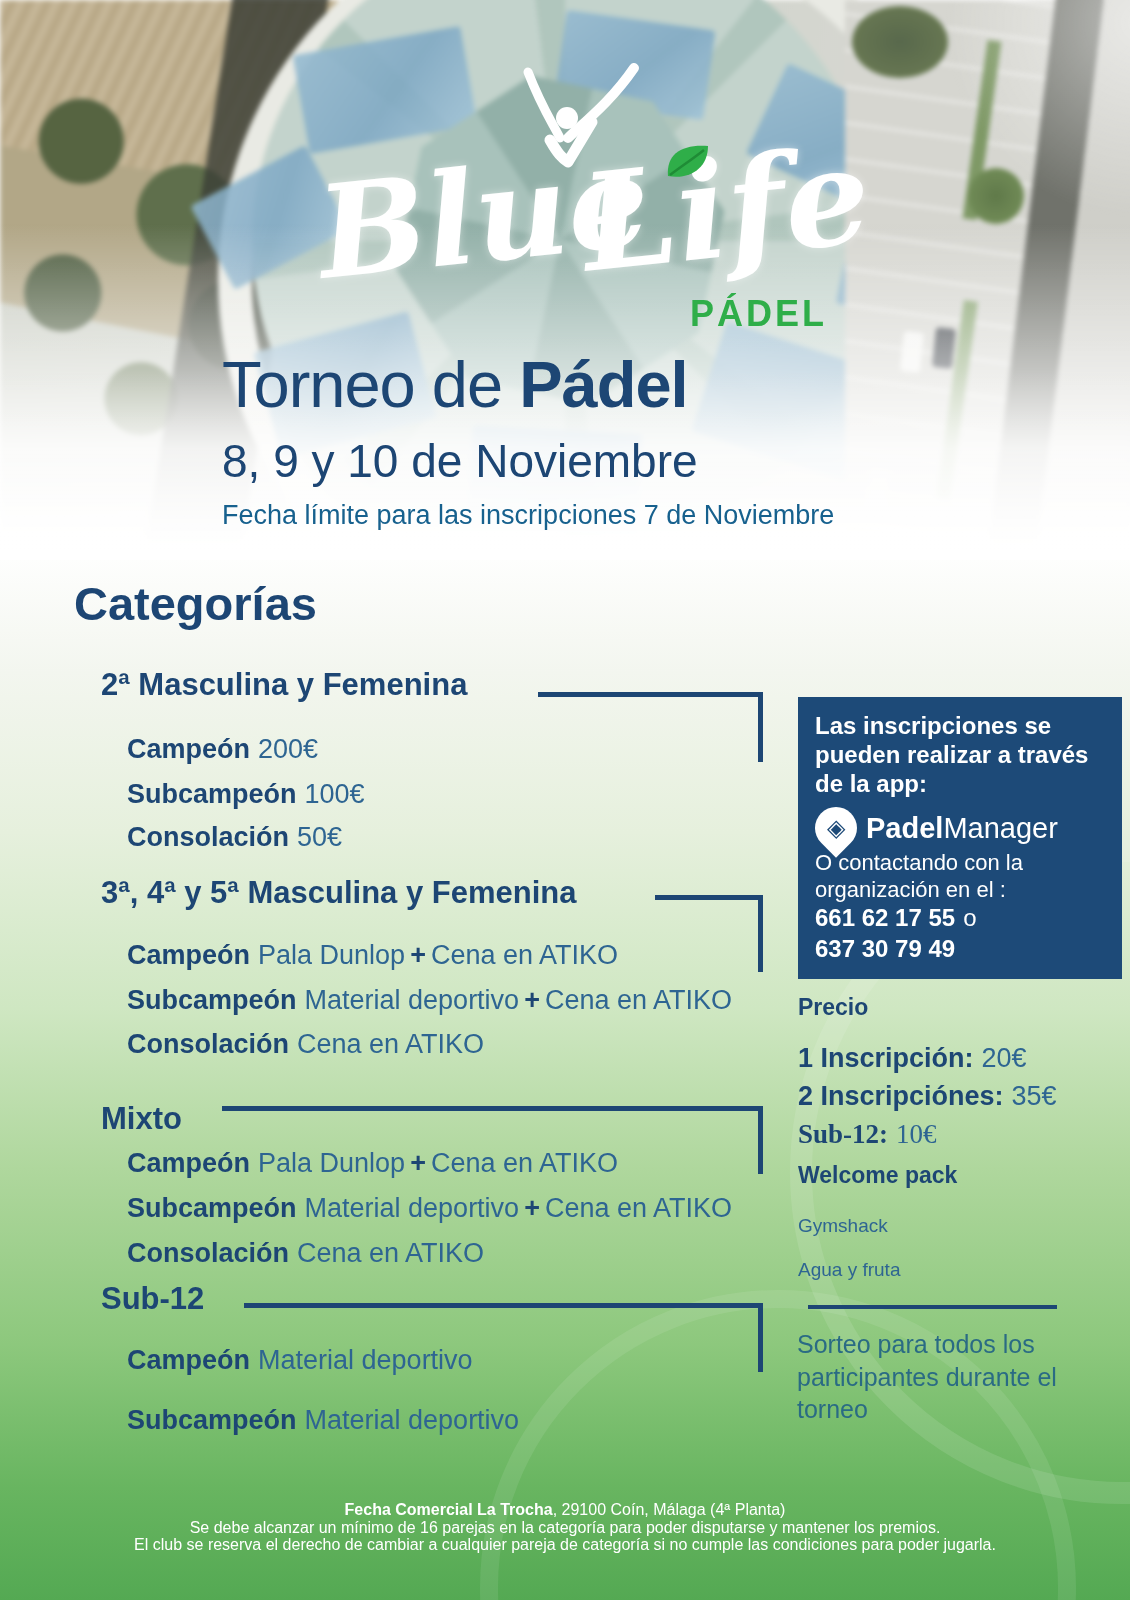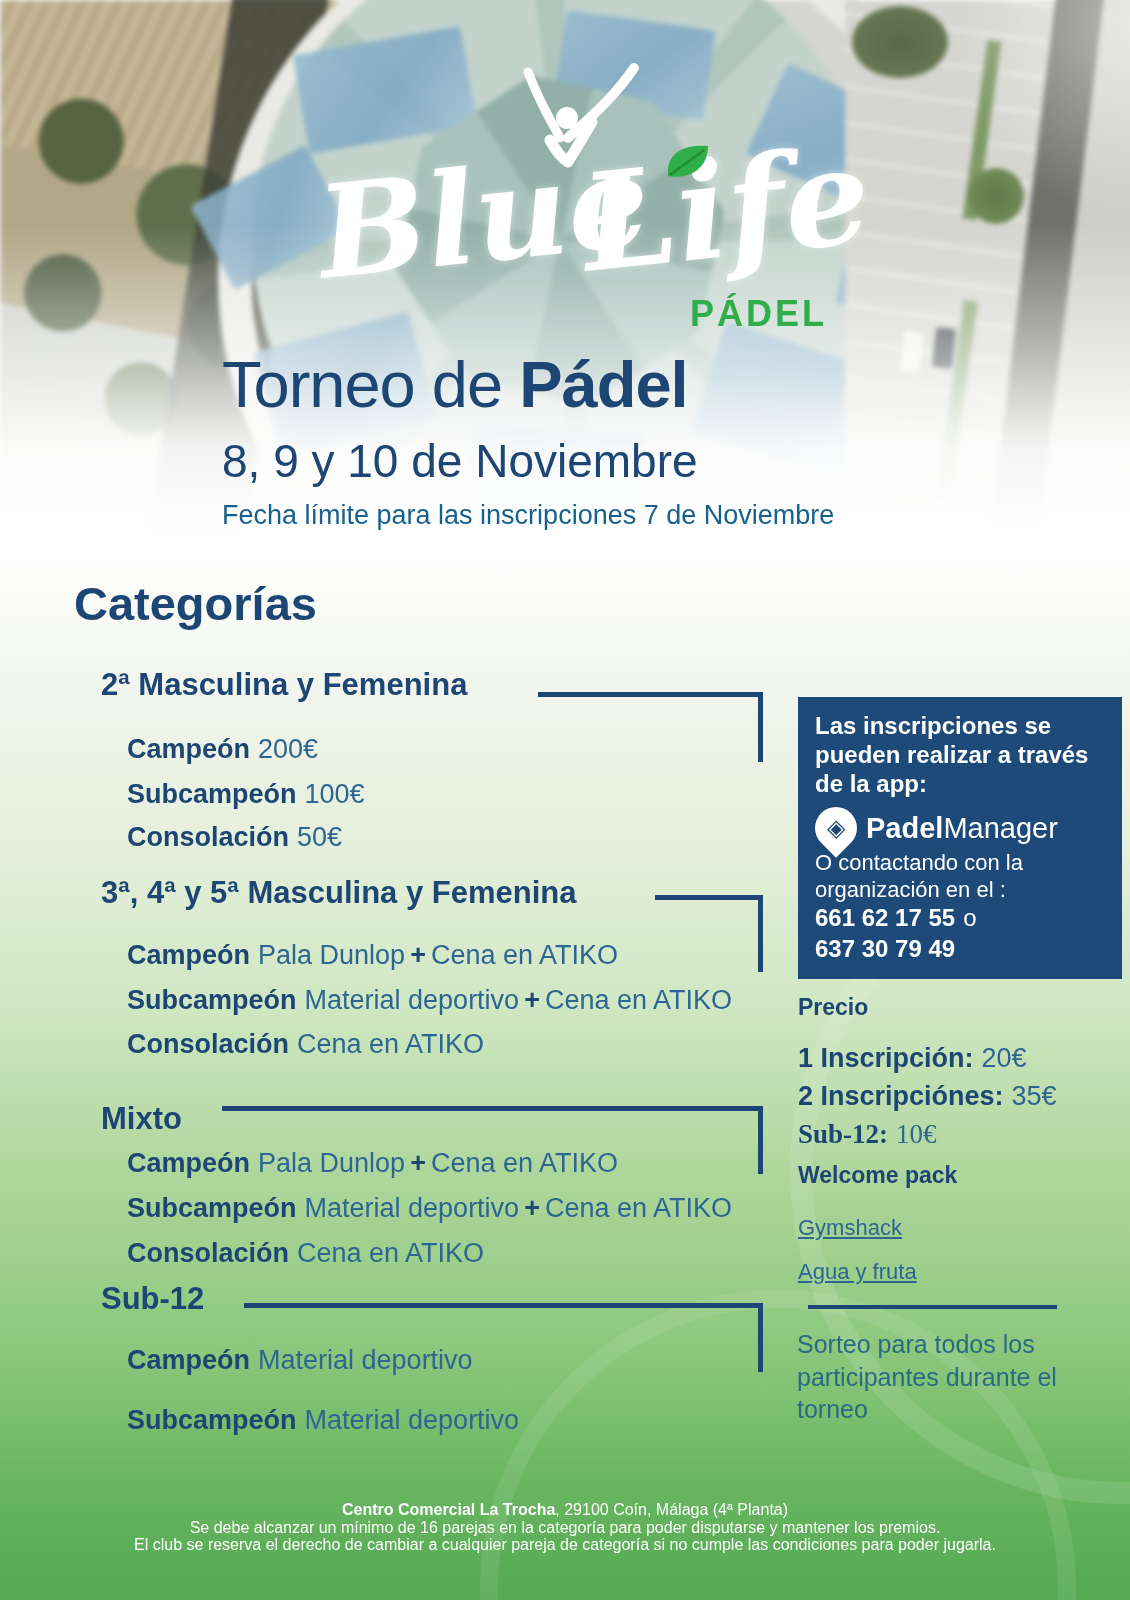--- a/index.html
+++ b/index.html
@@ -85,21 +85,21 @@
   .pm-pin span{transform:rotate(45deg);color:#1d4a78;font-size:24px;line-height:1;}
   .pm-name{margin-left:9px;font-size:29px;line-height:1;}
   .pm-name .b{font-weight:700;}
   .insc-contact{margin-top:1px;font-size:22px;line-height:1.2;}
   .insc-phones{font-size:24px;line-height:1.27;font-weight:700;}
   .insc-phones .sep{font-weight:400;margin-left:8px;}
   
   .r-heading{position:absolute;left:798px;font-size:23px;font-weight:700;line-height:1;}
   .r-row{position:absolute;left:798px;font-size:27px;line-height:1.2;white-space:nowrap;}
   .r-row .lbl{font-weight:700;margin-right:8px;}
-  .r-item{position:absolute;left:798px;font-size:22px;line-height:1.2;text-decoration:underline;}
+  .r-item{position:absolute;left:798px;font-size:19px;line-height:1.2;}
   .raffle{position:absolute;left:797px;top:1328px;width:278px;font-size:25px;line-height:1.3;}
   
   .footer{position:absolute;left:0;top:1501px;width:1130px;text-align:center;color:#fff;
     font-size:16px;line-height:17.5px;}
   .footer .b{font-weight:700;}
   .navy{color:#1d4674;} .steel{color:#2e6592;} .tealtx{color:#17618e;} .rteal{color:#2a6b84;}
   .greentx{color:#2fae49;}
 </style>
 </head>
 <body>
@@ -211,18 +211,18 @@
   <div class="r-row" style="top:1118px;font-family:Liberation Serif, serif;"><span class="lbl navy">Sub-12:</span><span class="steel">10€</span></div>
 
   <div class="r-heading navy" style="top:1164px;">Welcome pack</div>
   <div class="r-item steel" style="top:1215px;">Gymshack</div>
   <div class="r-item steel" style="top:1259px;">Agua y fruta</div>
 
   <div class="divider" style="left:808px;top:1305px;width:249px;height:4px;"></div>
   <div class="raffle rteal">Sorteo para todos los participantes durante el torneo</div>
 
   <div class="footer">
-    <div><span class="b">Centro Comercial La Trocha</span><span>, 29100 Coín, Málaga (4ª Planta)</span></div>
+    <div><span class="b">Fecha Comercial La Trocha</span><span>, 29100 Coín, Málaga (4ª Planta)</span></div>
     <div>Se debe alcanzar un mínimo de 16 parejas en la categoría para poder disputarse y mantener los premios.</div>
     <div>El club se reserva el derecho de cambiar a cualquier pareja de categoría si no cumple las condiciones para poder jugarla.</div>
   </div>
 
 </div>
 
 </body></html>

